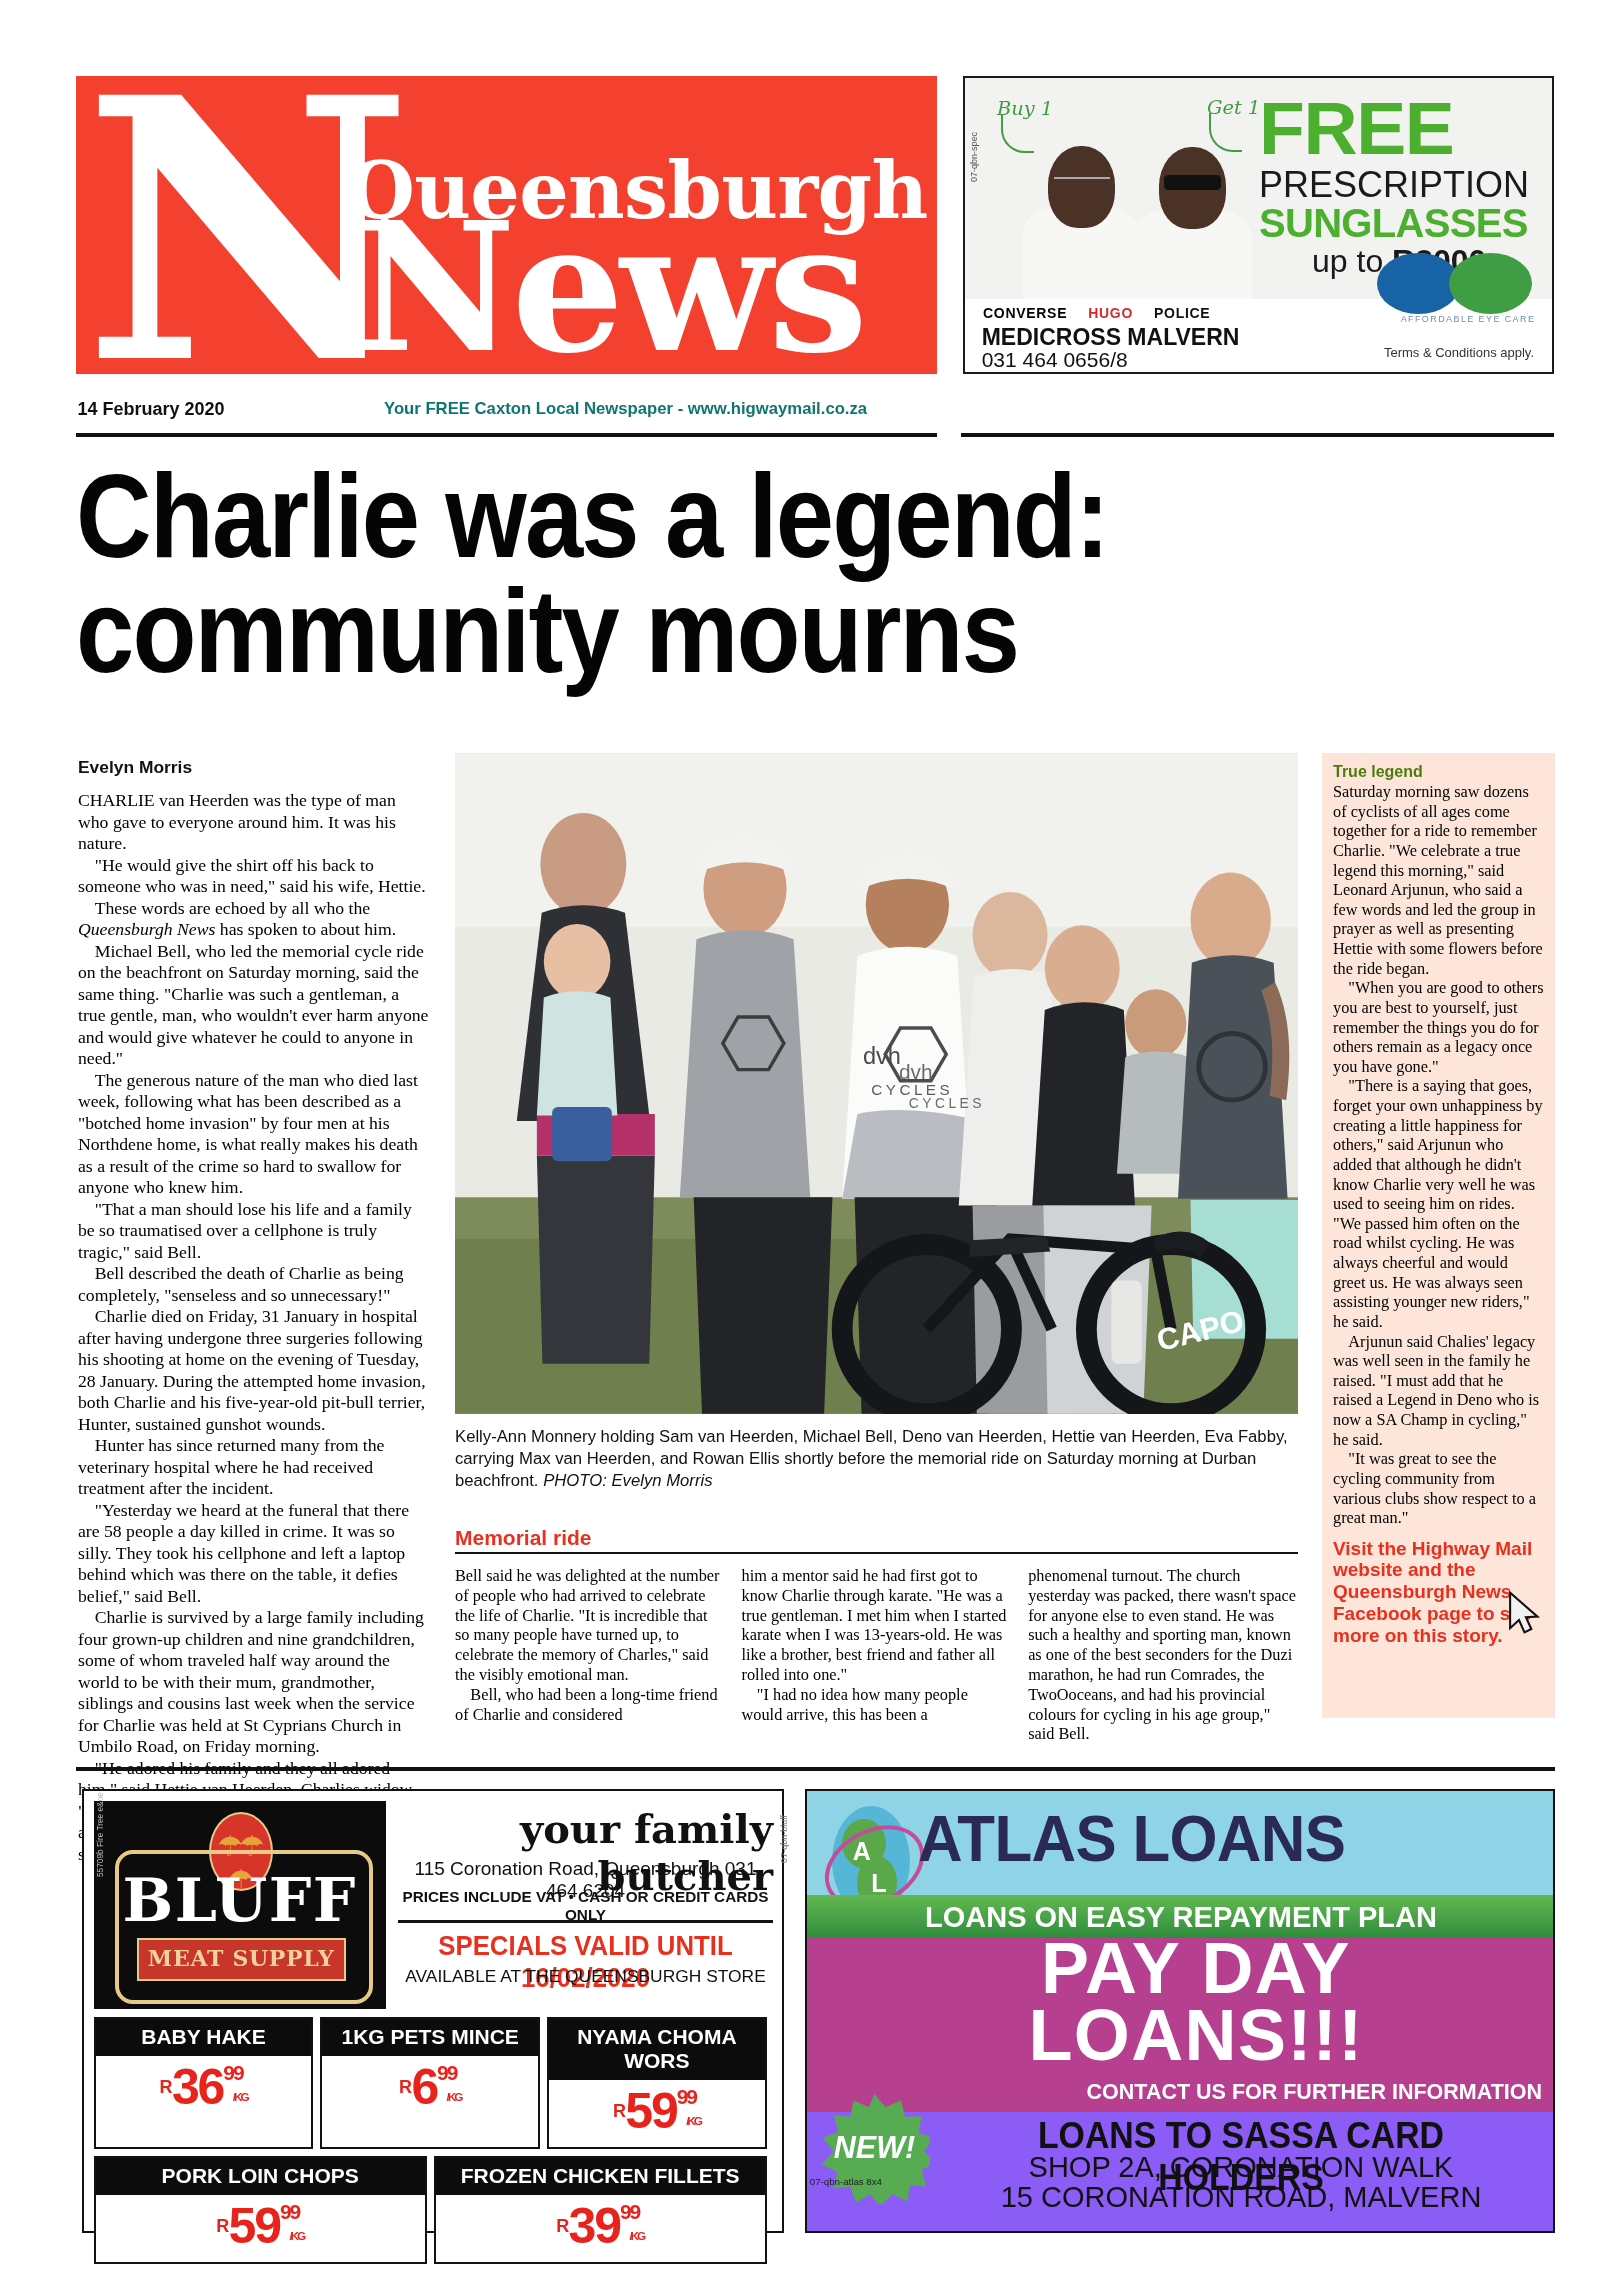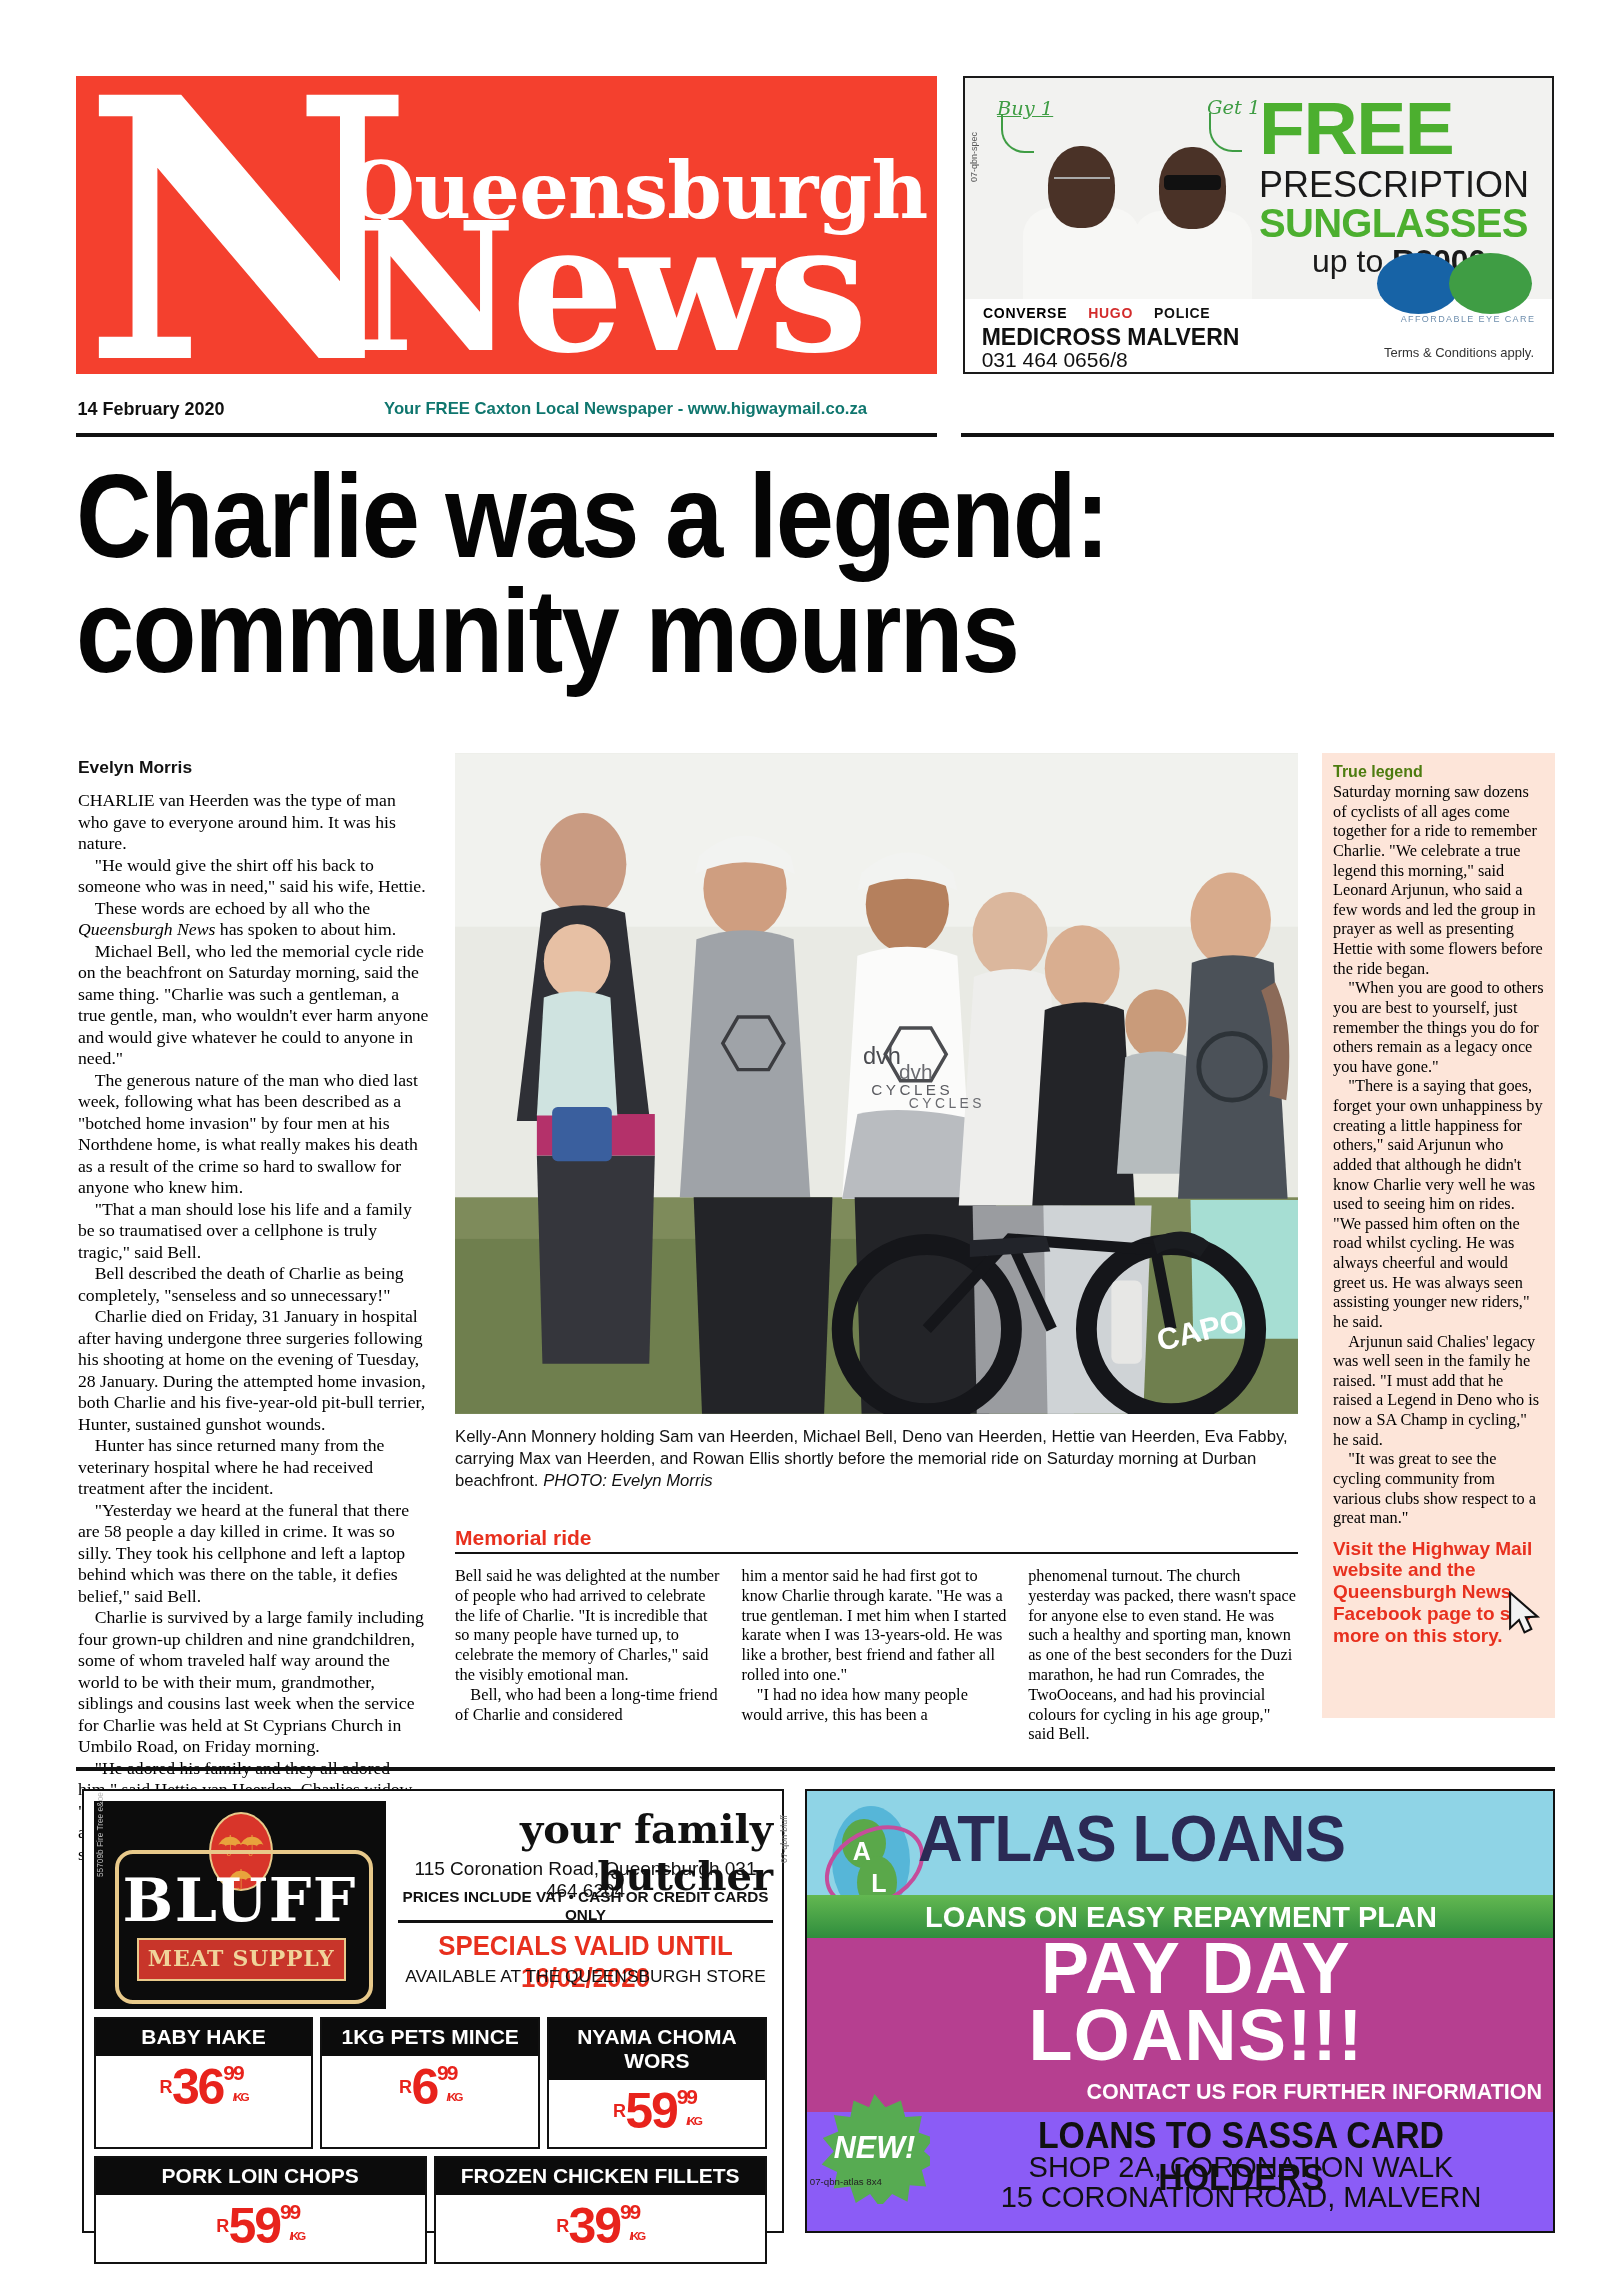--- a/index.html
+++ b/index.html
@@ -15,21 +15,21 @@
           font-weight:700;font-size:78px;line-height:1;color:#fff;letter-spacing:-0.7px;}
   .logo-news{position:absolute;left:278px;top:124px;font-family:"DejaVu Serif",serif;font-weight:700;
           font-size:177px;line-height:1;color:#fff;letter-spacing:-4.2px;}
 
   .ad-spec{position:absolute;left:887px;top:0;width:591px;height:298px;background:#fff;
            border:2.1px solid #1a1a1a;box-sizing:border-box;overflow:hidden;}
   .spec-top{position:relative;height:221px;background:#f2f2f0;overflow:hidden;}
   .spec-code{position:absolute;left:4.2px;top:104px;font-family:"Liberation Sans",sans-serif;font-size:9px;
              color:#555;transform:rotate(-90deg);transform-origin:left top;white-space:nowrap;}
   .buy1{position:absolute;left:32px;top:19.4px;font-family:"DejaVu Serif",serif;font-style:italic;
-        font-size:19.4px;color:#3f9d44;text-decoration:underline;}
+        font-size:19.4px;color:#3f9d44;}
   .get1{position:absolute;left:242px;top:18px;font-family:"DejaVu Serif",serif;font-style:italic;
         font-size:19.4px;color:#3f9d44;}
   .arrow-l,.arrow-r{position:absolute;width:30.5px;height:37px;border-left:2.1px solid #3f9d44;
         border-bottom:2.1px solid #3f9d44;border-radius:0 0 0 23.6px;}
   .arrow-l{left:36px;top:36px;}
   .arrow-r{left:244px;top:35px;}
   .head{position:absolute;border-radius:48% 48% 44% 44%;background:#4a3227;}
   .torso{position:absolute;background:#f7f7f5;border-radius:28px 28px 0 0;}
   .spec-free{position:absolute;left:294px;top:15.3px;font-family:"Liberation Sans",sans-serif;
         font-weight:700;font-size:75px;line-height:.95;color:#4caf2f;letter-spacing:-1.4px;}

